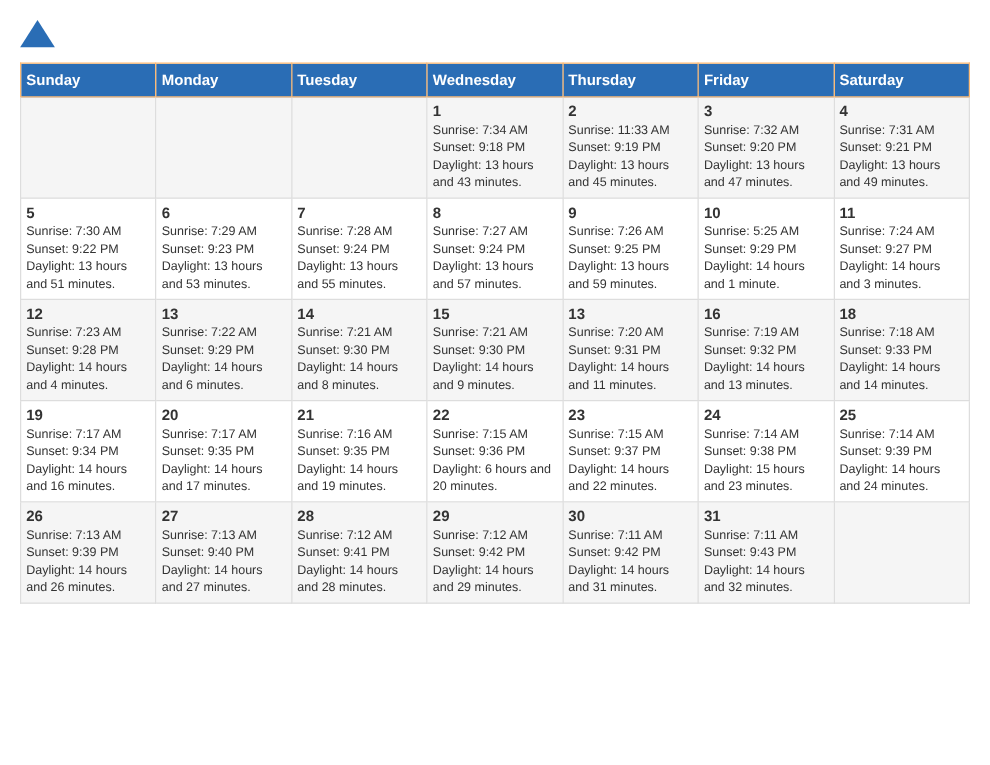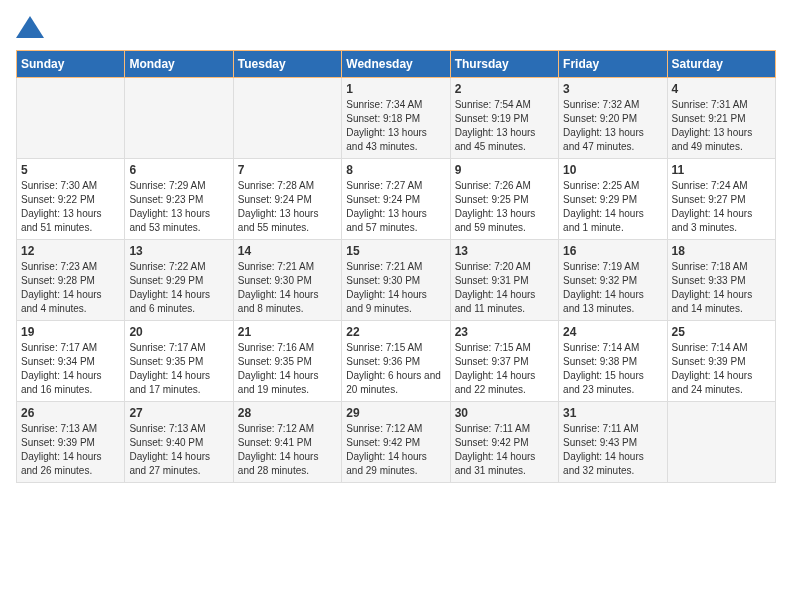--- a/index.html
+++ b/index.html
@@ -126,21 +126,21 @@
   <tr>
         <td></td>
         <td></td>
         <td></td>
         <td>
           <span class="day-num">1</span>
           <div class="cell-content"><span>Sunrise: 7:34 AM</span><br><span>Sunset: 9:18 PM</span><br><span>Daylight: 13 hours and 43 minutes.</span></div>
         </td>
         <td>
           <span class="day-num">2</span>
-          <div class="cell-content"><span>Sunrise: 7:54 AM</span><br><span>Sunset: 9:19 PM</span><br><span>Daylight: 13 hours and 45 minutes.</span></div>
+          <div class="cell-content"><span>Sunrise: 11:33 AM</span><br><span>Sunset: 9:19 PM</span><br><span>Daylight: 13 hours and 45 minutes.</span></div>
         </td>
         <td>
           <span class="day-num">3</span>
           <div class="cell-content"><span>Sunrise: 7:32 AM</span><br><span>Sunset: 9:20 PM</span><br><span>Daylight: 13 hours and 47 minutes.</span></div>
         </td>
         <td>
           <span class="day-num">4</span>
           <div class="cell-content"><span>Sunrise: 7:31 AM</span><br><span>Sunset: 9:21 PM</span><br><span>Daylight: 13 hours and 49 minutes.</span></div>
         </td>
       </tr>
@@ -160,21 +160,21 @@
         <td>
           <span class="day-num">8</span>
           <div class="cell-content"><span>Sunrise: 7:27 AM</span><br><span>Sunset: 9:24 PM</span><br><span>Daylight: 13 hours and 57 minutes.</span></div>
         </td>
         <td>
           <span class="day-num">9</span>
           <div class="cell-content"><span>Sunrise: 7:26 AM</span><br><span>Sunset: 9:25 PM</span><br><span>Daylight: 13 hours and 59 minutes.</span></div>
         </td>
         <td>
           <span class="day-num">10</span>
-          <div class="cell-content"><span>Sunrise: 2:25 AM</span><br><span>Sunset: 9:29 PM</span><br><span>Daylight: 14 hours and 1 minute.</span></div>
+          <div class="cell-content"><span>Sunrise: 5:25 AM</span><br><span>Sunset: 9:29 PM</span><br><span>Daylight: 14 hours and 1 minute.</span></div>
         </td>
         <td>
           <span class="day-num">11</span>
           <div class="cell-content"><span>Sunrise: 7:24 AM</span><br><span>Sunset: 9:27 PM</span><br><span>Daylight: 14 hours and 3 minutes.</span></div>
         </td>
       </tr>
       <tr>
         <td>
           <span class="day-num">12</span>
           <div class="cell-content"><span>Sunrise: 7:23 AM</span><br><span>Sunset: 9:28 PM</span><br><span>Daylight: 14 hours and 4 minutes.</span></div>

